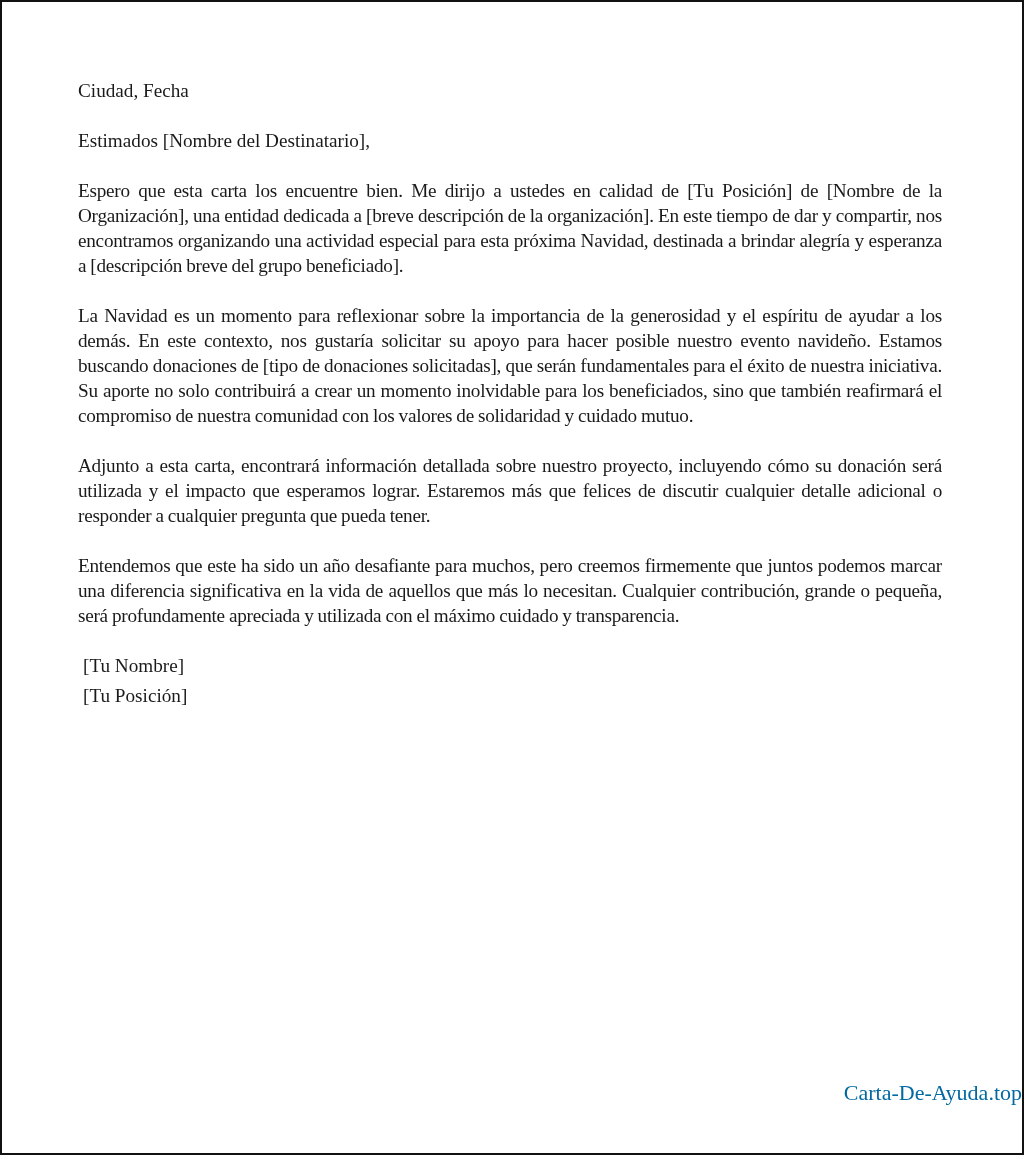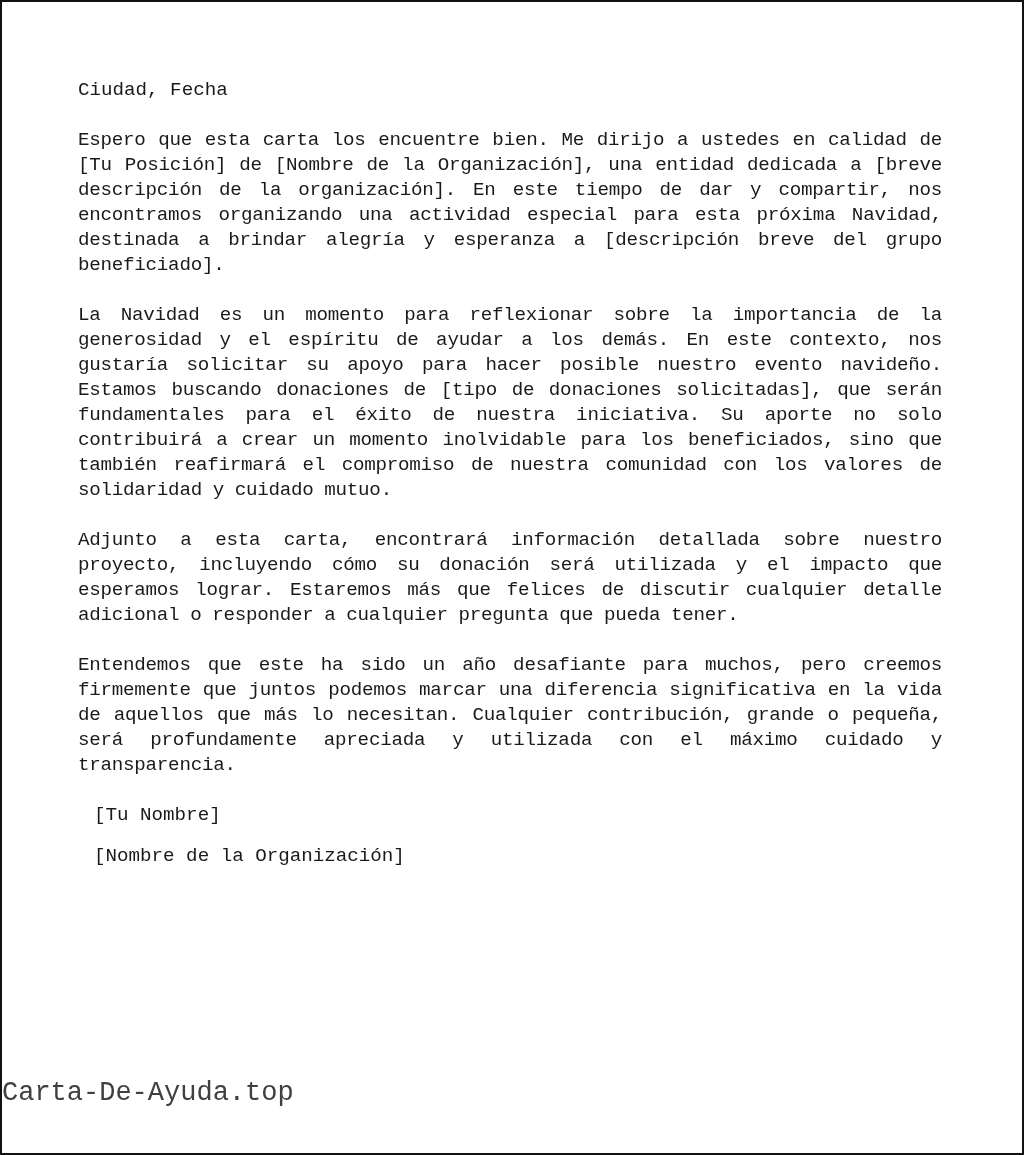--- a/index.html
+++ b/index.html
@@ -5,59 +5,60 @@
     html, body { margin: 0; padding: 0; background: #ffffff; }
     body { width: 1024px; height: 1155px; overflow: hidden; }
     .page {
       position: relative;
       box-sizing: border-box;
       width: 1024px;
       height: 1155px;
       border: 2px solid #111111;
       background: #ffffff;
       color: #1a1a1a;
-      font-family: Liberation Mono, monospace;
+      font-family: Liberation Serif, serif;
     }
     .letter {
       position: absolute;
       left: 76px;
       top: 76px;
       width: 872px;
       font-size: 19.2px;
       line-height: 25px;
     }
     .line { margin: 0; }
     .gap { margin-bottom: 25px; }
     .para {
       margin: 0 8px 25px 0;
       text-align: justify;
       letter-spacing: -0.25px;
       word-spacing: -0.5px;
     }
-    .sig { margin: 16px; }
+    .sig { margin: 5px; }
     .footer {
       position: absolute;
       left: 0;
       width: 100%;
       top: 1076px;
-      text-align: left;
-      font-size: 27px;
+      text-align: right;
+      font-size: 22px;
       line-height: 30px;
-      color: #404040;
+      color: #0369a1;
     }
   </style>
 </head>
 <body>
 
 <div class="page">
   <div class="letter">
     <p class="line gap">Ciudad, Fecha</p>
+    <p class="line gap">Estimados [Nombre del Destinatario],</p>
     <p class="para">Espero que esta carta los encuentre bien. Me dirijo a ustedes en calidad de [Tu Posición] de [Nombre de la Organización], una entidad dedicada a [breve descripción de la organización]. En este tiempo de dar y compartir, nos encontramos organizando una actividad especial para esta próxima Navidad, destinada a brindar alegría y esperanza a [descripción breve del grupo beneficiado].</p>
     <p class="para">La Navidad es un momento para reflexionar sobre la importancia de la generosidad y el espíritu de ayudar a los demás. En este contexto, nos gustaría solicitar su apoyo para hacer posible nuestro evento navideño. Estamos buscando donaciones de [tipo de donaciones solicitadas], que serán fundamentales para el éxito de nuestra iniciativa. Su aporte no solo contribuirá a crear un momento inolvidable para los beneficiados, sino que también reafirmará el compromiso de nuestra comunidad con los valores de solidaridad y cuidado mutuo.</p>
     <p class="para">Adjunto a esta carta, encontrará información detallada sobre nuestro proyecto, incluyendo cómo su donación será utilizada y el impacto que esperamos lograr. Estaremos más que felices de discutir cualquier detalle adicional o responder a cualquier pregunta que pueda tener.</p>
     <p class="para">Entendemos que este ha sido un año desafiante para muchos, pero creemos firmemente que juntos podemos marcar una diferencia significativa en la vida de aquellos que más lo necesitan. Cualquier contribución, grande o pequeña, será profundamente apreciada y utilizada con el máximo cuidado y transparencia.</p>
     <div>
       <p class="sig">[Tu Nombre]</p>
-      <p class="sig">[Nombre de la Organización]</p>
+      <p class="sig">[Tu Posición]</p>
     </div>
   </div>
   <div class="footer">Carta-De-Ayuda.top</div>
 </div>
 
 </body></html>

